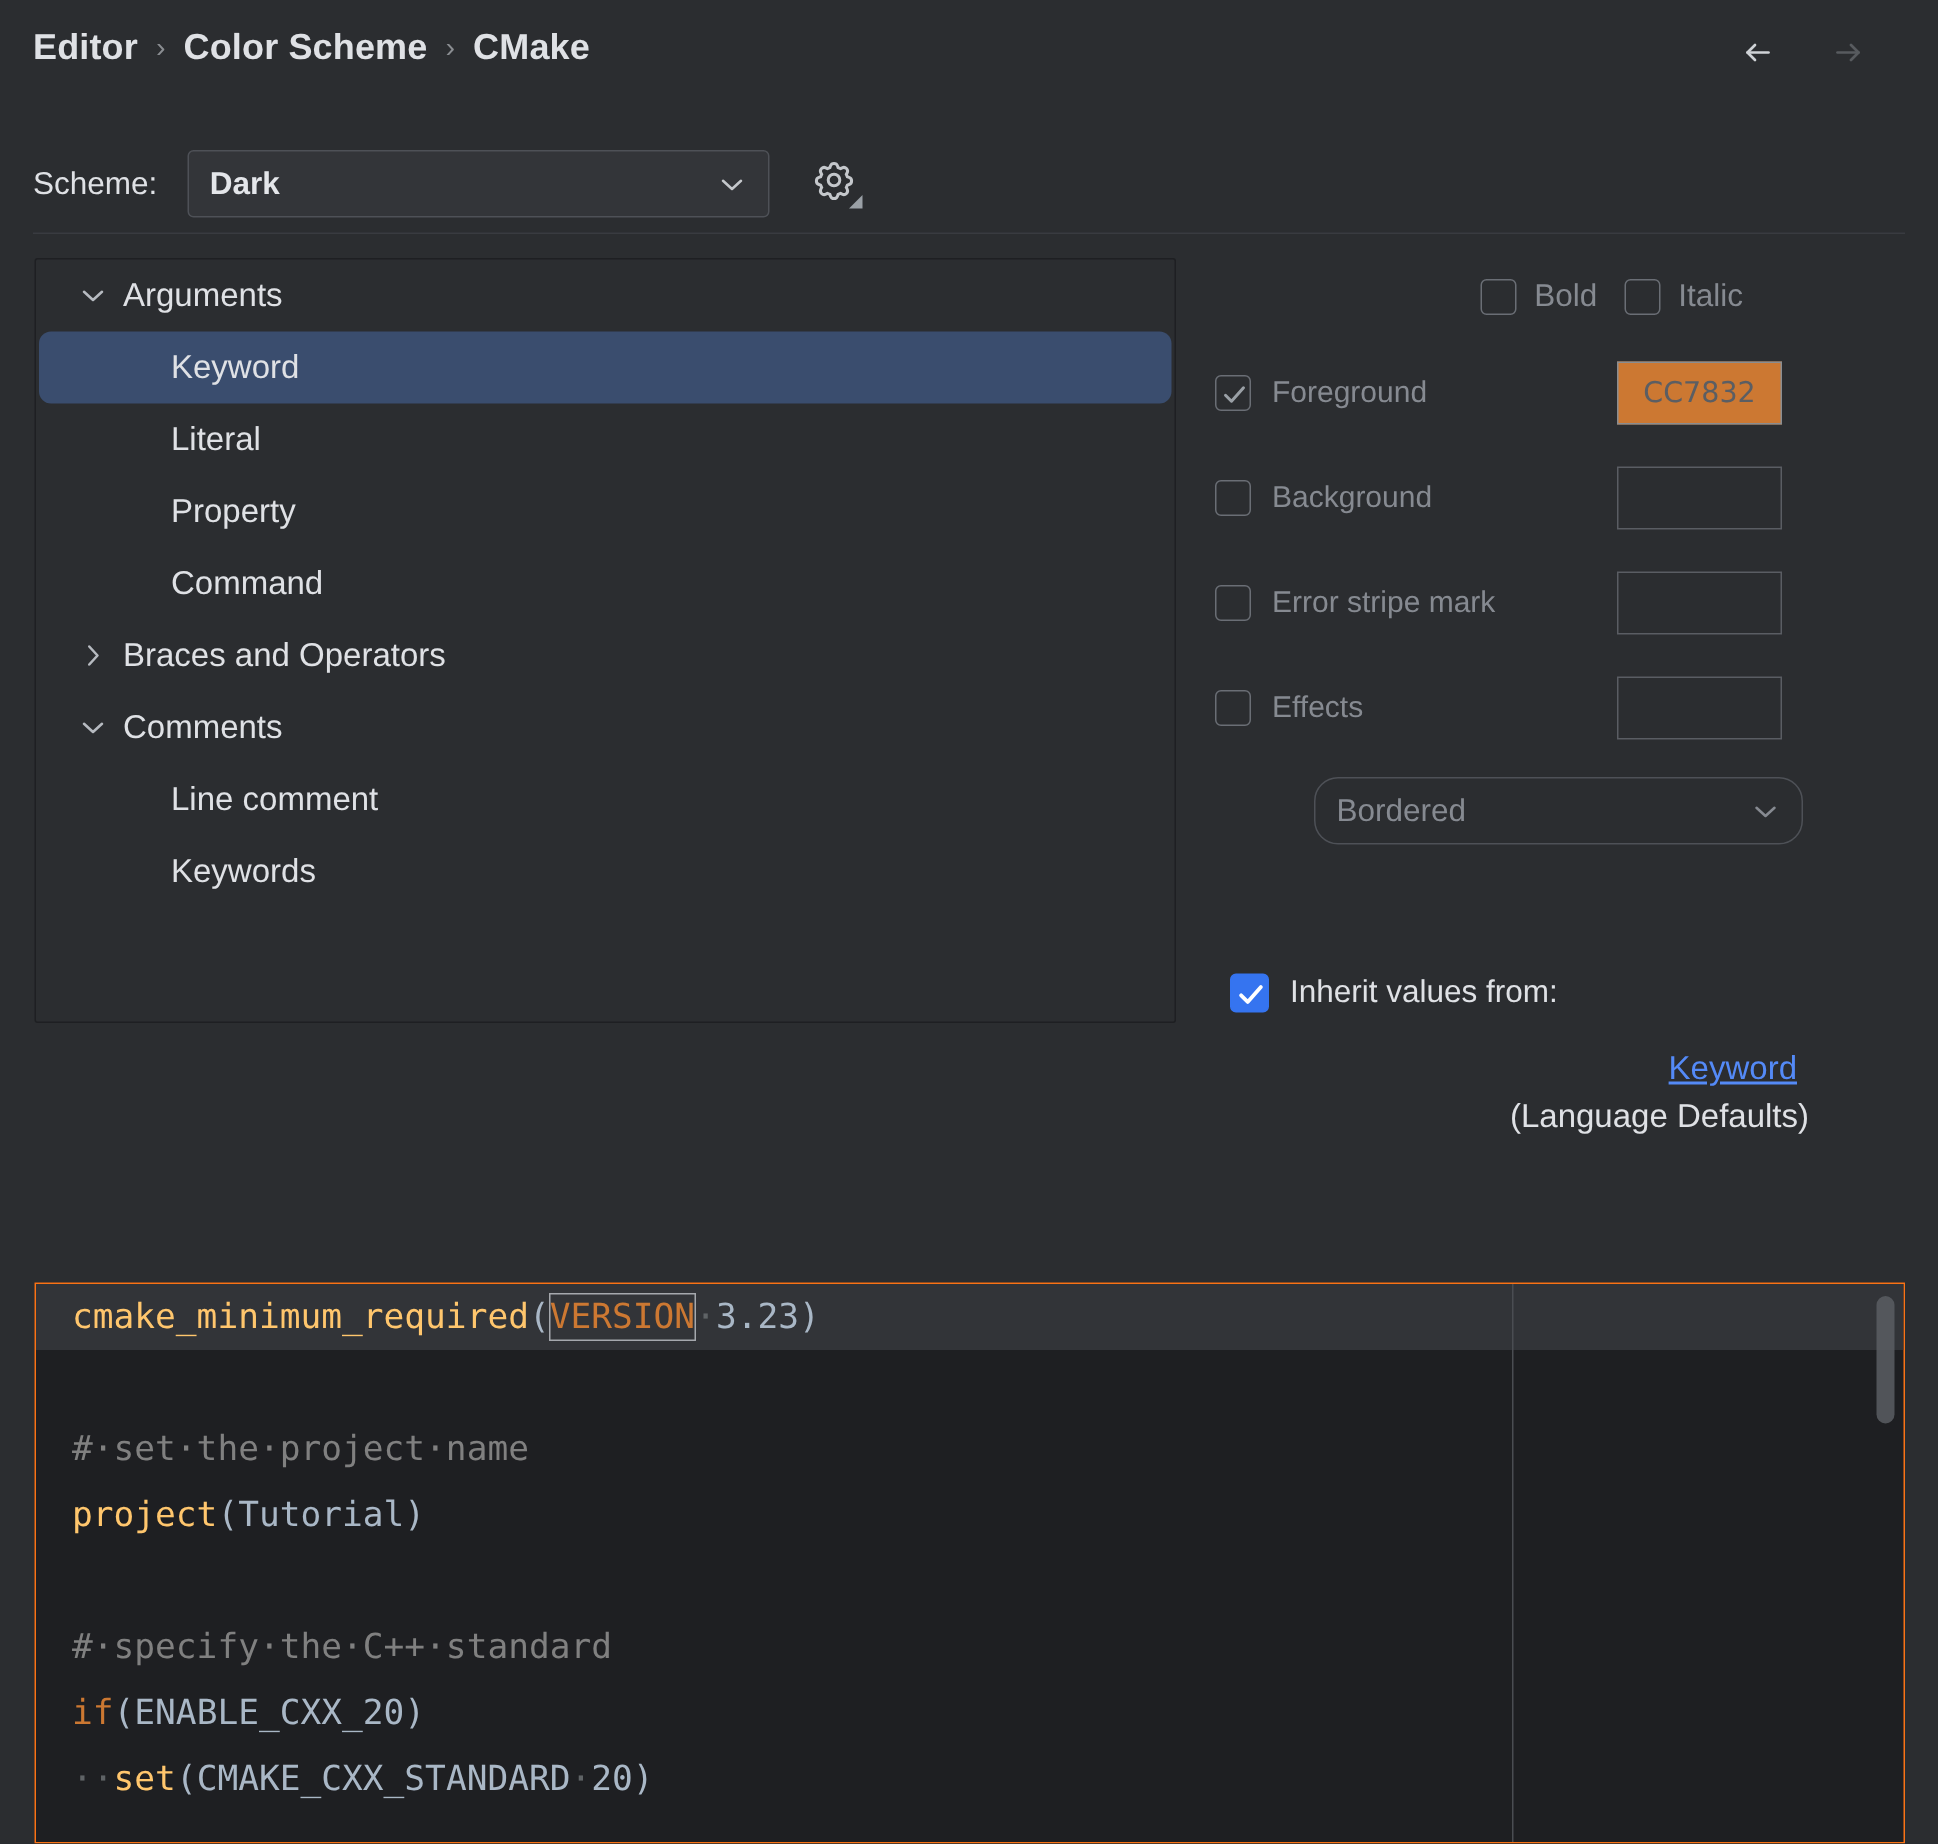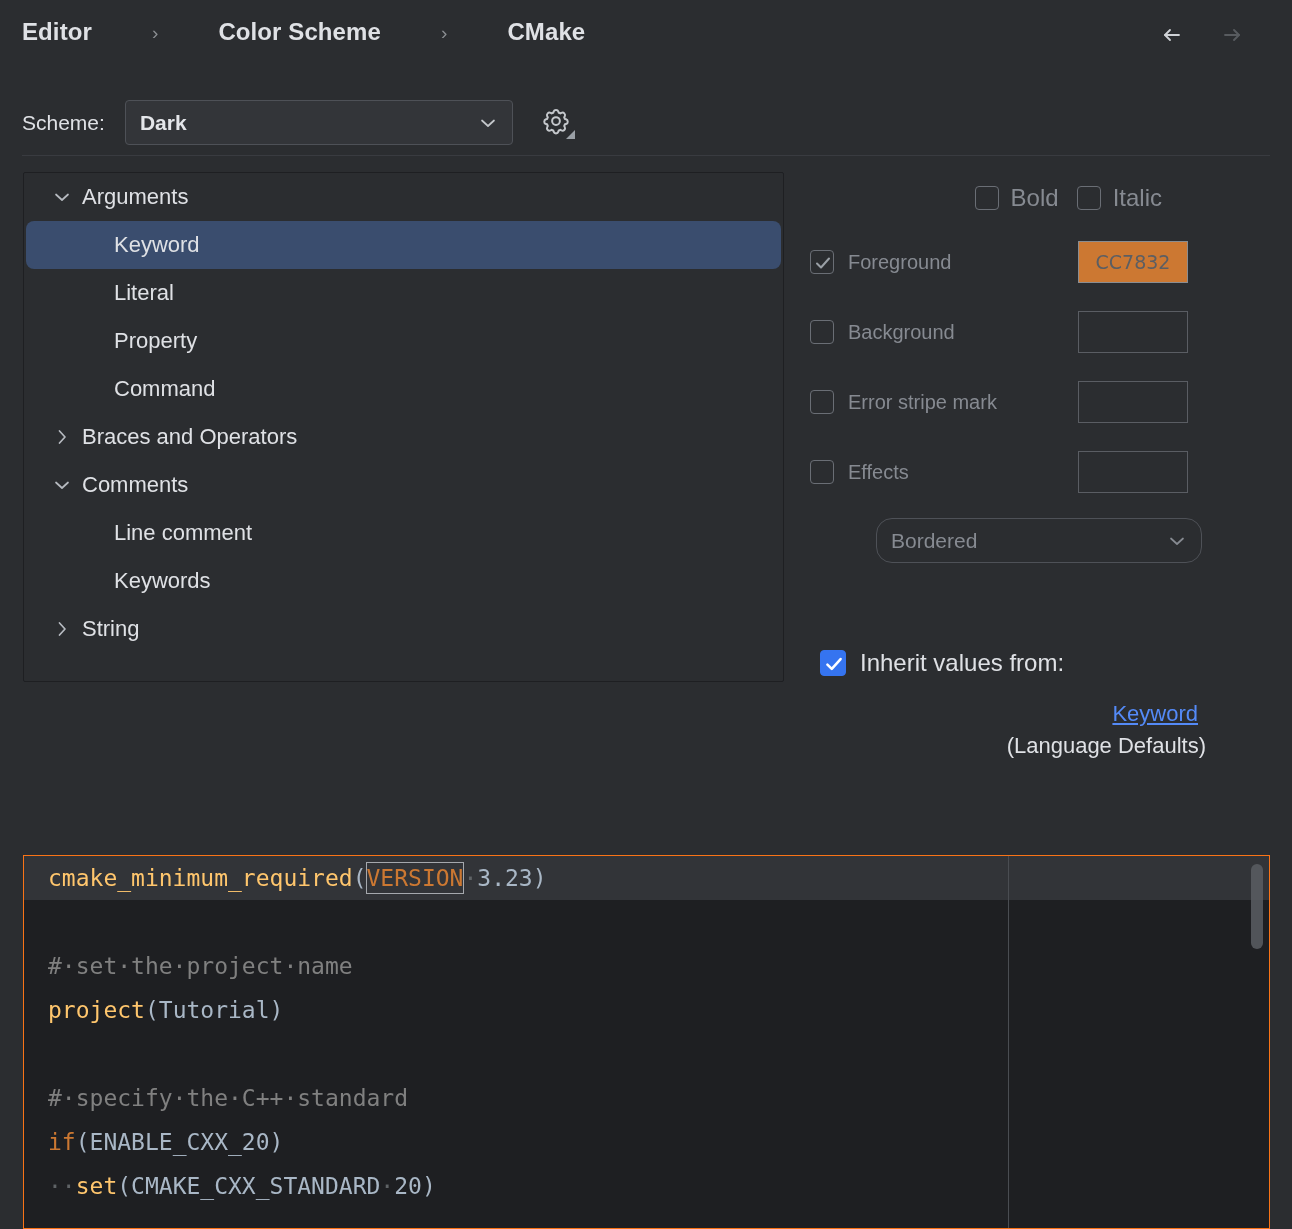--- a/index.html
+++ b/index.html
@@ -20,21 +20,20 @@
 
   
   .breadcrumb {
     position: absolute;
     left: 22px; top: 18px;
     display: flex; align-items: center;
     font-size: 24px;
     font-weight: bold;
     color: #DFE1E5;
     letter-spacing: 0.1px;
-    gap: 48px;
   }
   .crumb { white-space: nowrap; }
   .crumb-sep {
     color: #8A8D91;
     font-weight: normal;
     font-size: 19px;
     margin: 0 12px;
     position: relative;
     top: 1px;
   }
@@ -149,21 +148,21 @@
     background: transparent;
     display: inline-block;
     position: relative;
     flex: 0 0 24px;
   }
   .cb.checked-blue {
     background: #3574F0;
     border-color: #3574F0;
   }
   .cb svg { position: absolute; left: 2px; top: 2px; }
-  .cb-text { font-size: 24px; color: #868A91; white-space: nowrap; }
+  .cb-text { font-size: 21px; color: #868A91; white-space: nowrap; }
   .cb-text.bright { color: #DFE1E5; }
 
   .attr-row {
     display: flex; align-items: center;
     height: 48px;
     margin-bottom: 22px;
   }
   .attr-left {
     display: flex; align-items: center; gap: 14px;
     width: 268px;
@@ -363,28 +362,20 @@
           <span class="tree-label">Comments</span>
         </div>
         <div class="tree-row indent-1 row-noarrow">
           <span class="tree-arrow empty"></span>
           <span class="tree-label">Line comment</span>
         </div>
         <div class="tree-row indent-0 row-noarrow">
           <span class="tree-arrow empty"></span>
           <span class="tree-label">Keywords</span>
         </div>
-        <div class="tree-row indent-0">
-          <span class="tree-arrow">
-            <svg width="22" height="22" viewBox="0 0 22 22" fill="none" stroke="#B6BAC0" stroke-width="1.7" stroke-linecap="round" stroke-linejoin="round">
-              <path d="M8.5 5 L14 11 L8.5 17"></path>
-            </svg>
-          </span>
-          <span class="tree-label">String</span>
-        </div>
       </div>
   </div>
 
   <div class="attrs">
 
     <div class="style-row">
       <label class="cbwrap">
         <span class="cb"></span>
         <span class="cb-text">Bold</span>
       </label>

